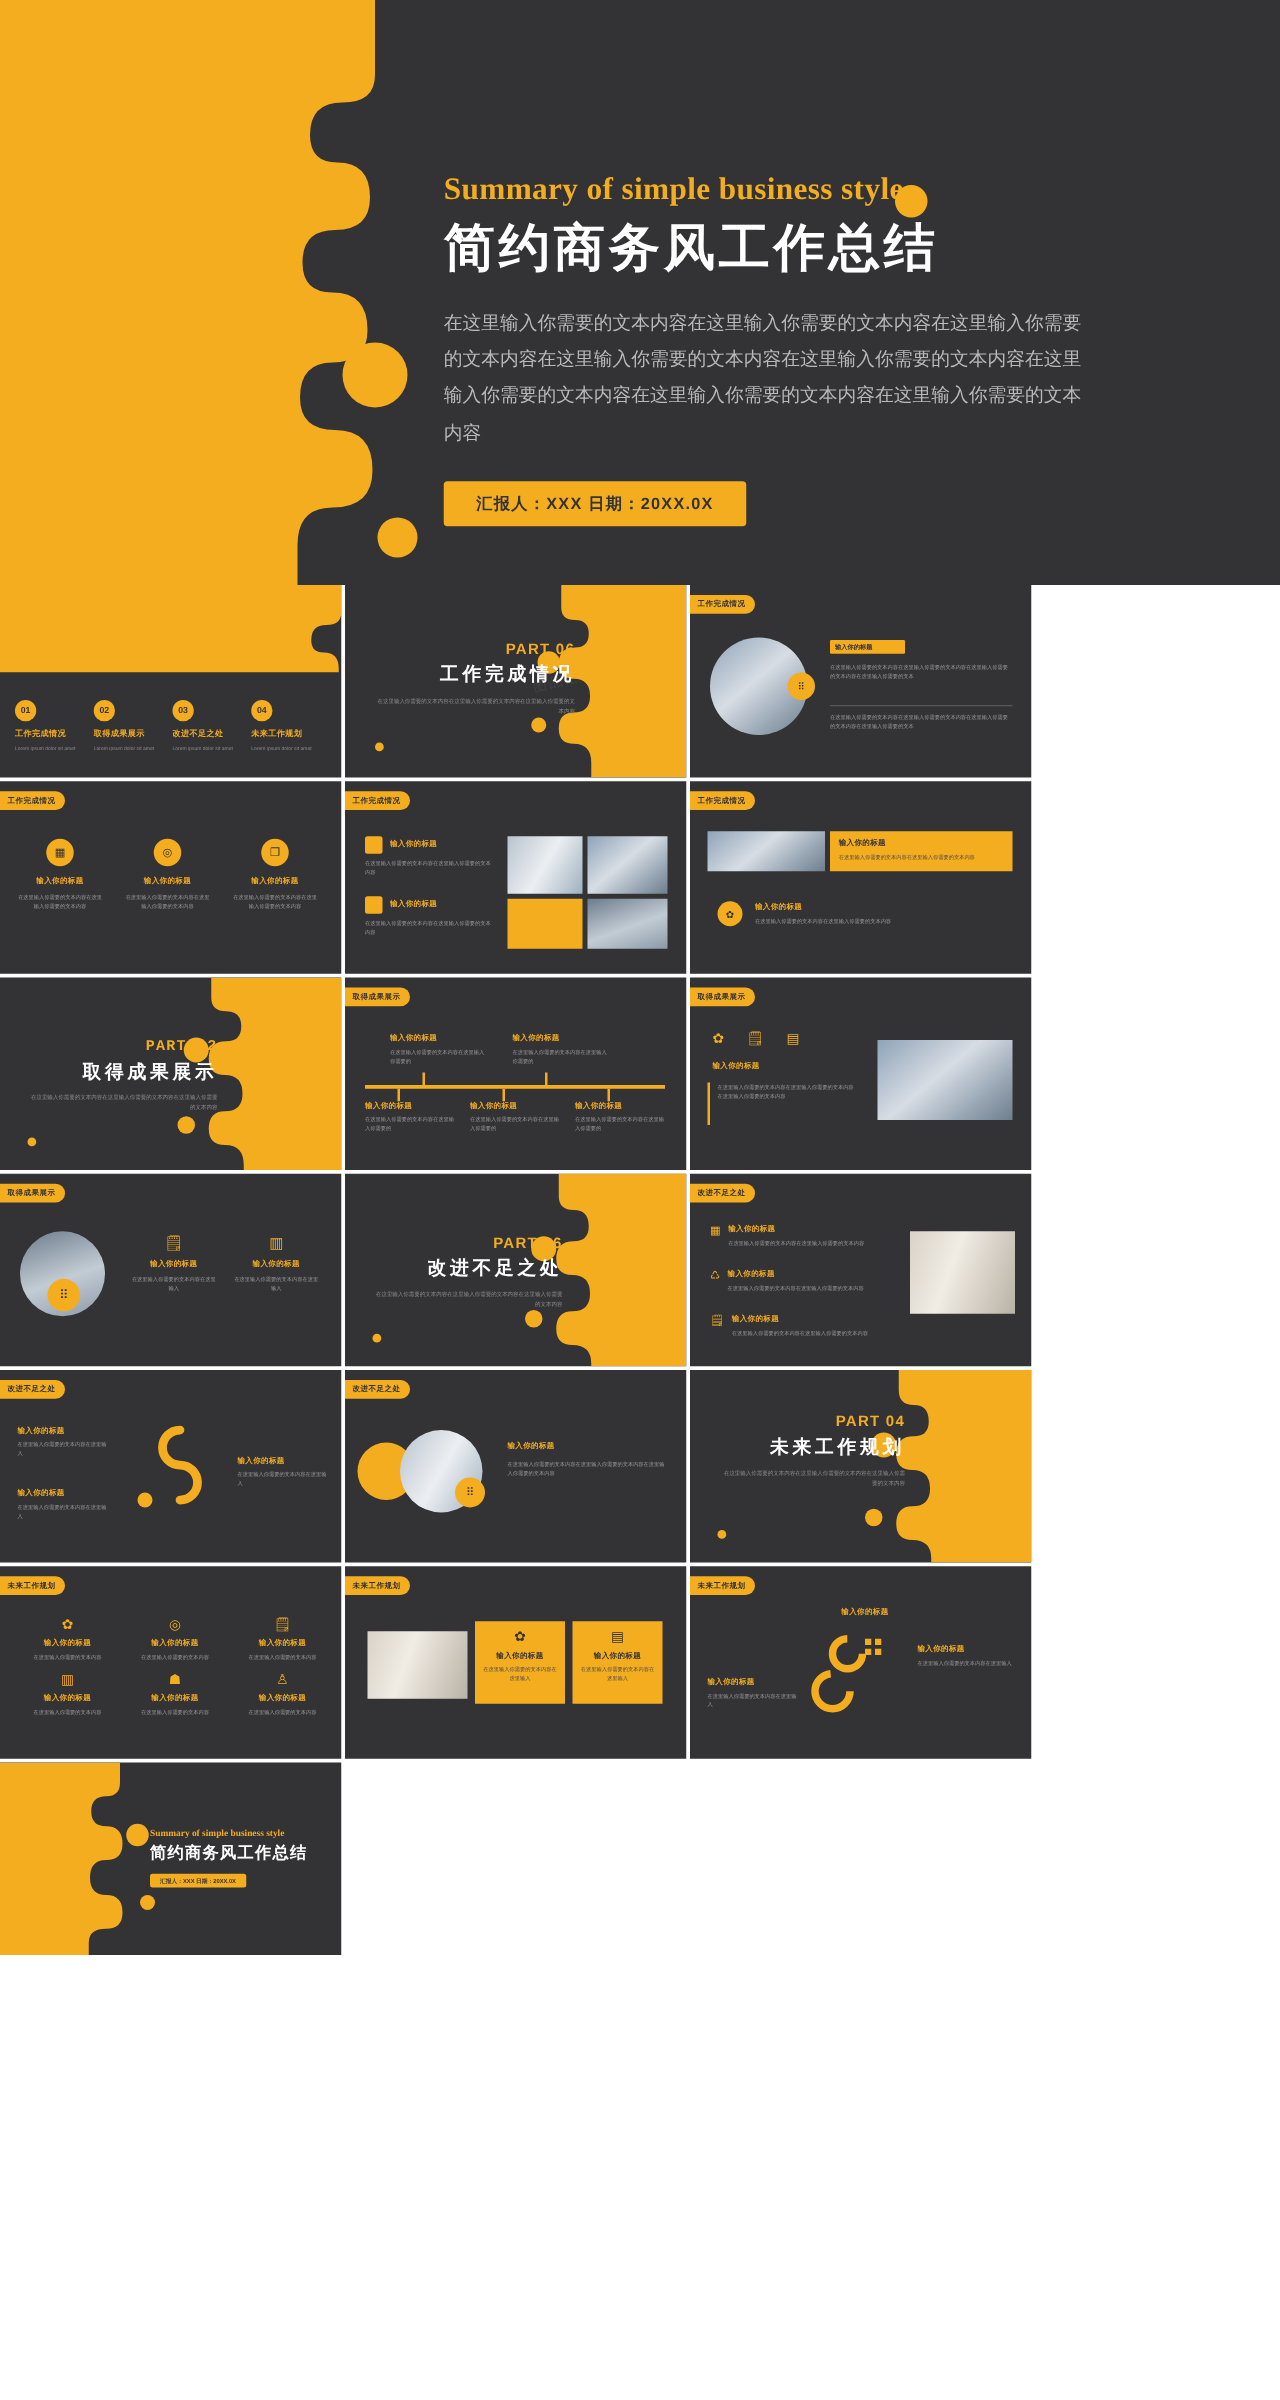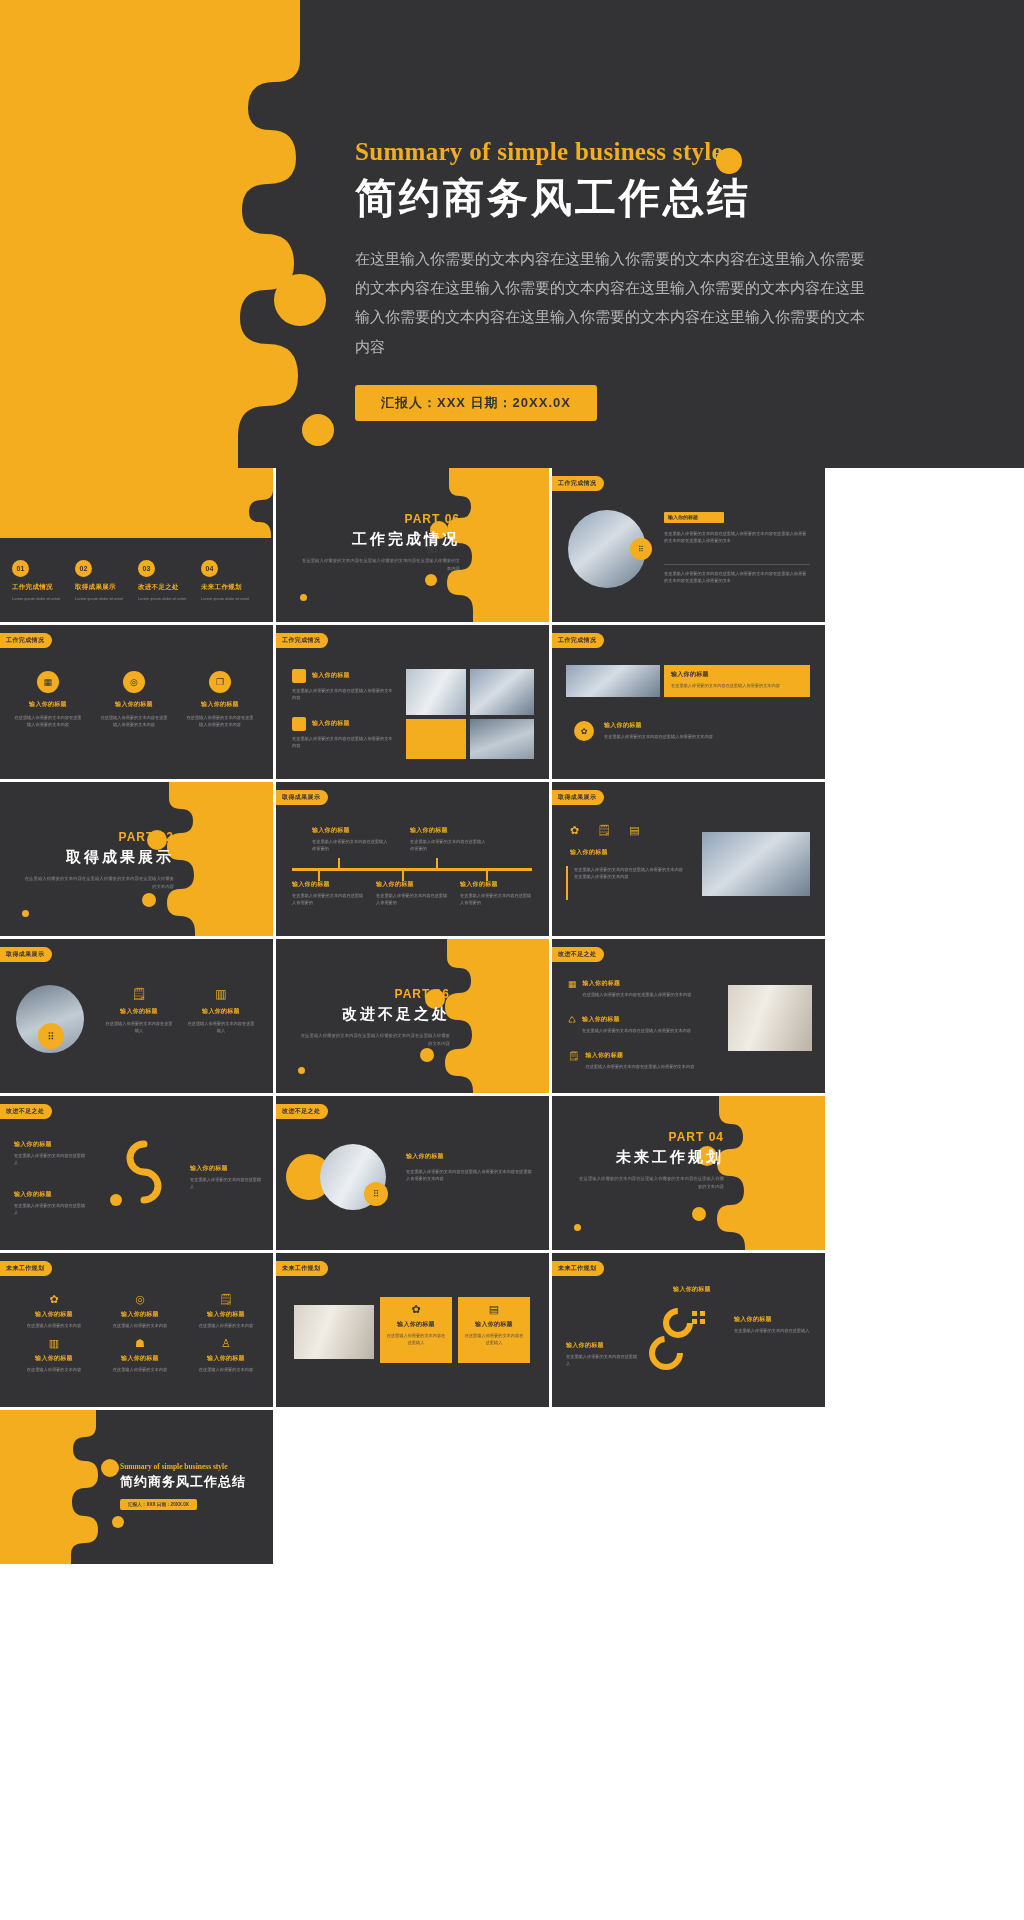--- a/index.html
+++ b/index.html
@@ -266,21 +266,21 @@
       <div class="mini-head" style="position:absolute;left:52px;top:96px;">输入你的标题</div>
       <div class="mini-body" style="position:absolute;left:52px;top:108px;width:190px;">在这里输入你需要的文本内容在这里输入你需要的文本内容</div>
     </div>
 
     <div class="slide">
       <svg width="150" height="154" style="position:absolute;right:0;top:0">
         <path fill="#f5ad20" d="M150,0 H46 v16 q0,11 12,11 q12,0 12,12 q0,12 -12,12 q-14,0 -14,14 q0,13 13,13 q14,0 14,15 q0,14 -14,14 q-13,0 -13,14 q0,13 13,13 q15,0 15,16 V154 H150 Z"></path>
         <circle cx="34" cy="58" r="10" fill="#f5ad20"></circle>
         <circle cx="26" cy="118" r="7" fill="#f5ad20"></circle>
       </svg>
-      <div style="position:absolute;left:24px;top:48px;width:150px;text-align:right;">
+      <div style="position:absolute;left:24px;top:48px;width:150px;text-align:right;font-family:Liberation Mono, monospace;">
         <div class="part-label">PART 02</div>
         <div class="part-title">取得成果展示</div>
         <div class="part-sub" style="text-align:right;width:150px;">在这里输入你需要的文本内容在这里输入你需要的文本内容在这里输入你需要的文本内容</div>
       </div>
       <div style="position:absolute;left:22px;top:128px;width:7px;height:7px;border-radius:50%;background:#f5ad20;"></div>
     </div>
 
     <div class="slide">
       <div class="tag">取得成果展示</div>
       <div style="position:absolute;left:16px;top:86px;width:240px;height:3px;background:#f5ad20;"></div>

